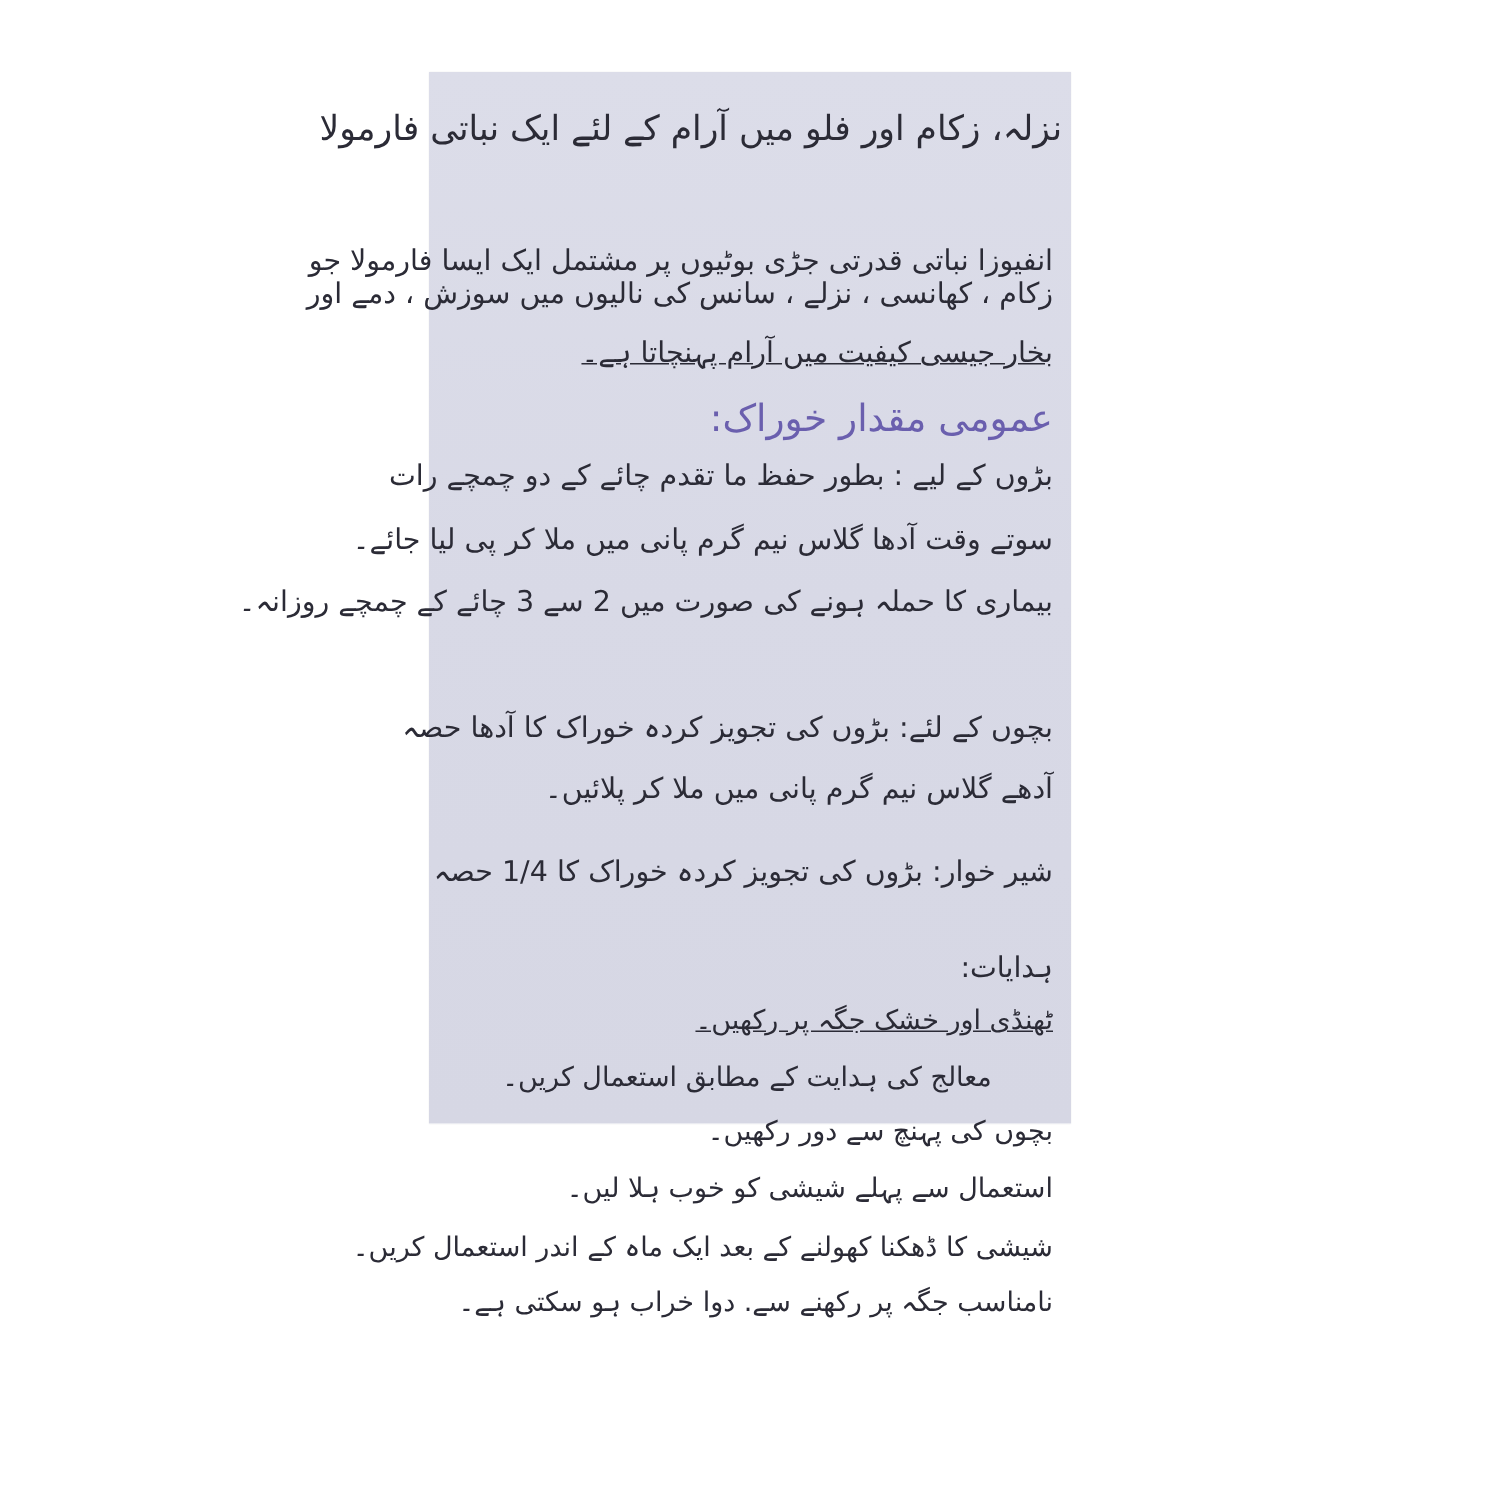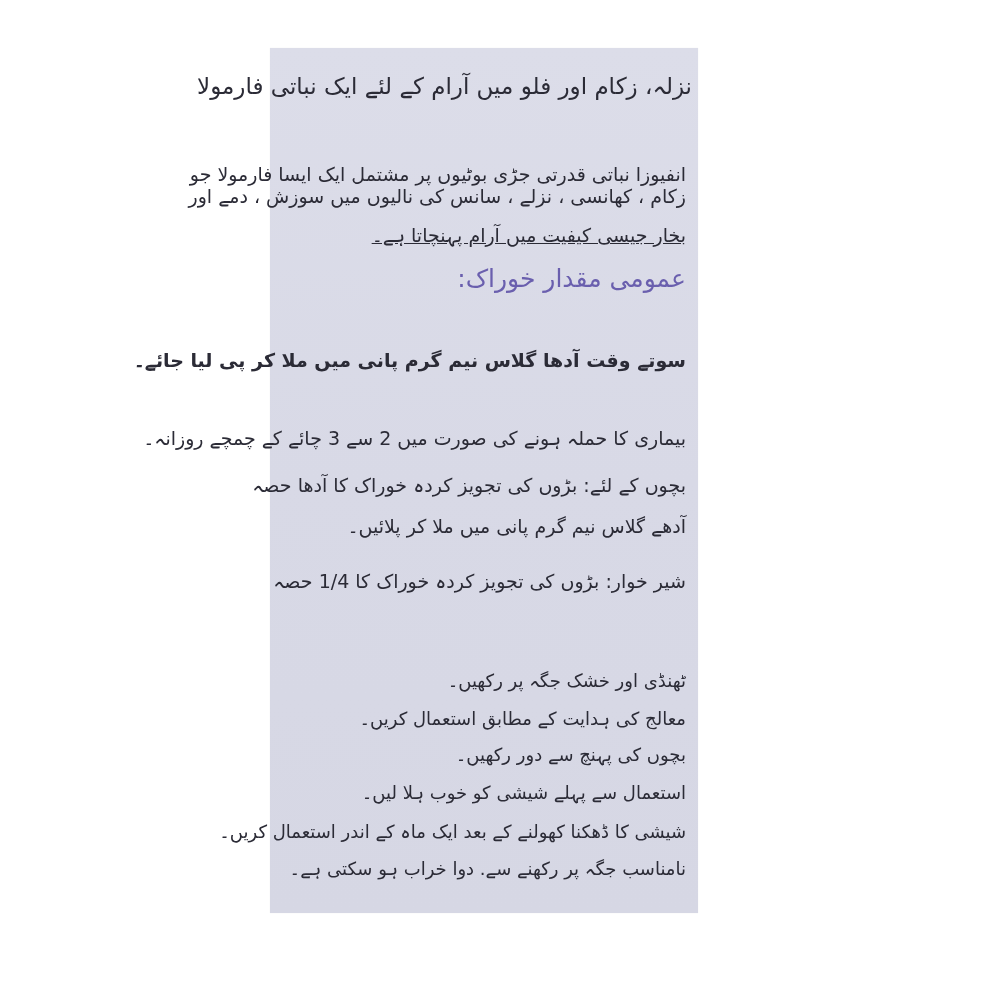--- a/index.html
+++ b/index.html
@@ -5,24 +5,24 @@
     html, body {
       margin: 0;
       padding: 0;
       width: 1000px;
       height: 1000px;
       background: #ffffff;
       overflow: hidden;
     }
     .card {
       position: absolute;
-      left: 270px;
+      left: 286px;
       top: 48px;
       width: 428px;
-      height: 865px;
+      height: 701px;
       background: linear-gradient(180deg, #dcdde9 0%, #d8d9e6 50%, #d6d7e4 100%);
       box-shadow: 0 0 1px rgba(0,0,0,0.08);
     }
     .line {
       position: absolute;
       right: 12px;
       left: 8px;
       direction: rtl;
       text-align: right;
       white-space: nowrap;
@@ -49,28 +49,30 @@
 
 <div class="card">
   <div class="line title" style="top:20px;">نزلہ، زکام اور فلو میں آرام کے لئے ایک نباتی فارمولا</div>
 
   <div class="line" style="top:93px;margin-top:18px;">انفیوزا نباتی قدرتی جڑی بوٹیوں پر مشتمل ایک ایسا فارمولا جو</div>
   <div class="line" style="top:133px;">زکام ، کھانسی ، نزلے ، سانس کی نالیوں میں سوزش ، دمے اور</div>
   <div class="line" style="top:172px;text-decoration:underline;">بخار جیسی کیفیت میں آرام پہنچاتا ہے۔</div>
 
   <div class="line subhead" style="top:216px;">عمومی مقدار خوراک:</div>
 
-  <div class="line" style="top:297px;font-weight:bold;">سوتے وقت آدھا گلاس نیم گرم پانی میں ملا کر پی لیا جائے۔</div>
-  <div class="line" style="top:338px;margin-top:37px;">بیماری کا حملہ ہونے کی صورت میں 2 سے 3 چائے کے چمچے روزانہ۔</div>
+  <div class="line" style="top:254px;">بڑوں کے لیے : بطور حفظ ما تقدم چائے کے دو چمچے رات</div>
+  <div class="line" style="top:297px;">سوتے وقت آدھا گلاس نیم گرم پانی میں ملا کر پی لیا جائے۔</div>
+  <div class="line" style="top:338px;">بیماری کا حملہ ہونے کی صورت میں 2 سے 3 چائے کے چمچے روزانہ۔</div>
 
   <div class="line" style="top:422px;">بچوں کے لئے: بڑوں کی تجویز کردہ خوراک کا آدھا حصہ</div>
   <div class="line" style="top:463px;">آدھے گلاس نیم گرم پانی میں ملا کر پلائیں۔</div>
 
   <div class="line" style="top:518px;margin-left:48px;">شیر خوار: بڑوں کی تجویز کردہ خوراک کا 1/4 حصہ</div>
 
+  <div class="line" style="top:582px;">ہدایات:</div>
 
-  <div class="line small" style="top:618px;">ٹھنڈی اور خشک جگہ پر رکھیں۔</div>
-  <div class="line small" style="top:656px;">معالج کی ہدایت کے مطابق استعمال کریں۔</div>
+  <div class="line small" style="top:618px;text-decoration:underline;">ٹھنڈی اور خشک جگہ پر رکھیں۔</div>
+  <div class="line small" style="top:656px;text-align:center;">معالج کی ہدایت کے مطابق استعمال کریں۔</div>
   <div class="line small" style="top:692px;">بچوں کی پہنچ سے دور رکھیں۔</div>
   <div class="line small" style="top:730px;">استعمال سے پہلے شیشی کو خوب ہلا لیں۔</div>
   <div class="line small" style="top:769px;">شیشی کا ڈھکنا کھولنے کے بعد ایک ماہ کے اندر استعمال کریں۔</div>
   <div class="line small" style="top:806px;">نامناسب جگہ پر رکھنے سے. دوا خراب ہو سکتی ہے۔</div>
 </div>
 
 </body></html>

